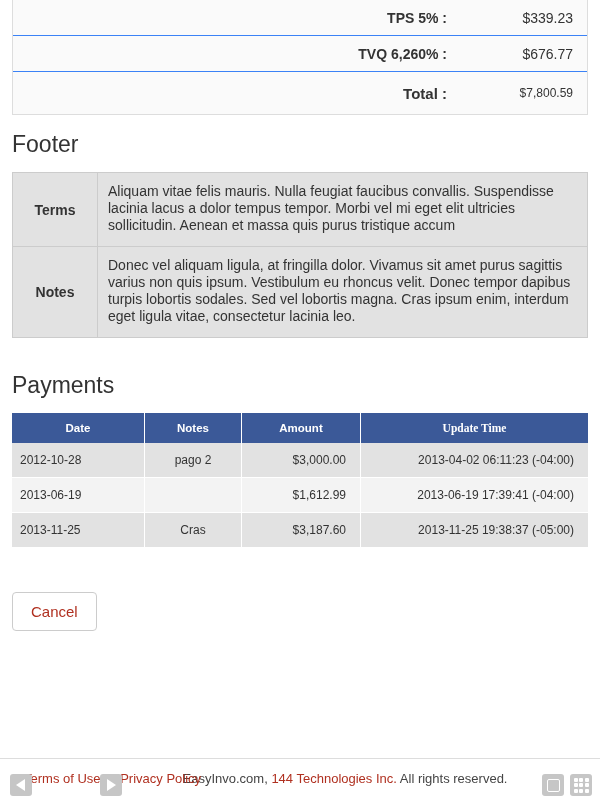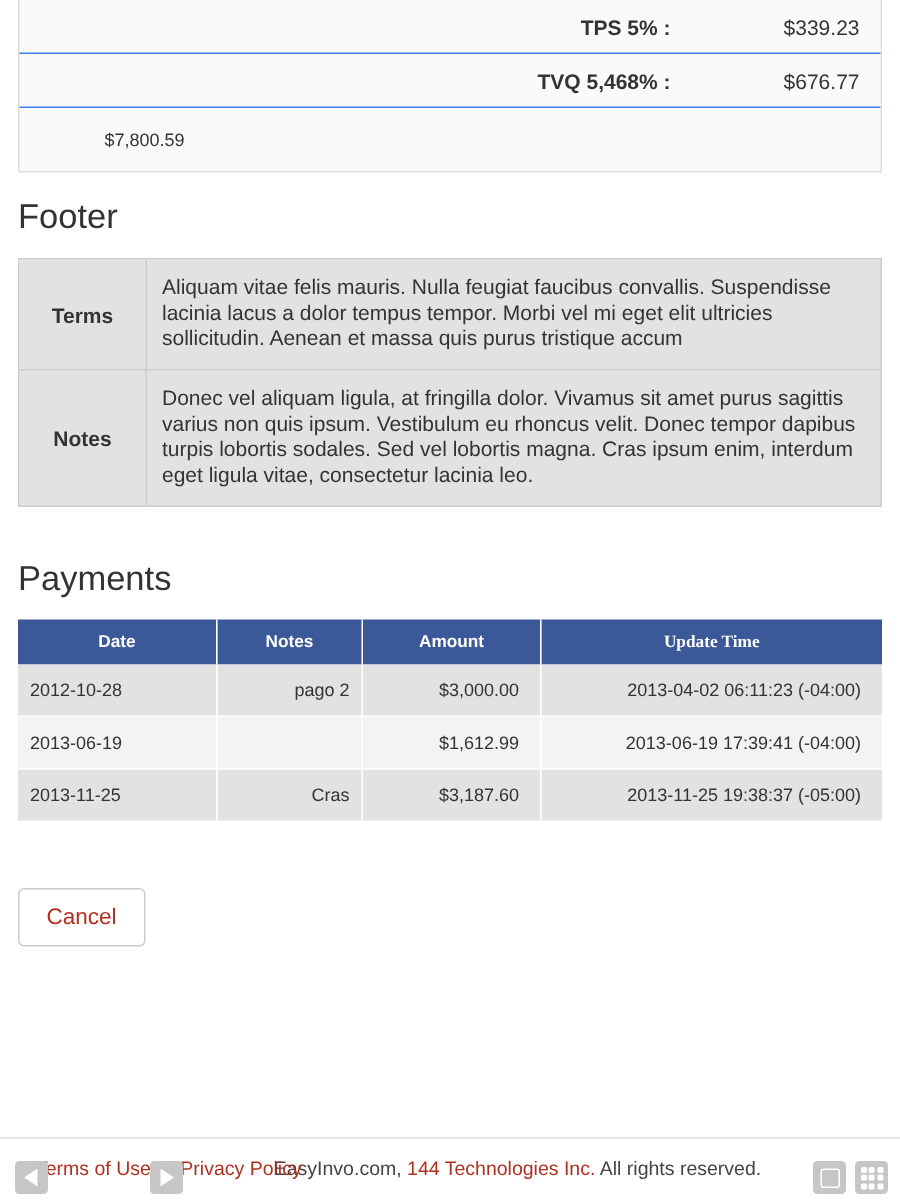--- a/index.html
+++ b/index.html
@@ -139,21 +139,21 @@
   .payments-table tbody td:last-child {
     border-right: none;
   }
   .payments-table tbody tr.odd td {
     background: #e2e2e2;
   }
   .payments-table tbody tr.even td {
     background: #f3f3f3;
   }
   .col-date { width: 124px; text-align: left; }
-  .col-notes { width: 88px; text-align: right; }
+  .col-notes { width: 88px; text-align: center; }
   .col-amount { width: 110px; text-align: right; padding-right: 14px !important; }
   .col-time { text-align: right; padding-right: 14px !important; }
 
   
   .button-row {
     margin: 44px 0 0 12px;
   }
   .cancel-button {
     display: inline-block;
     background: #ffffff;
@@ -249,24 +249,25 @@
 <body>
 
 <div class="page">
 
   <div class="totals">
     <div class="totals-row">
       <div class="totals-label">TPS 5% :</div>
       <div class="totals-value">$339.23</div>
     </div>
     <div class="totals-row">
-      <div class="totals-label">TVQ 5,468% :</div>
+      <div class="totals-label">TVQ 6,260% :</div>
       <div class="totals-value">$676.77</div>
     </div>
     <div class="totals-row grand">
+      <div class="totals-label">Total :</div>
       <div class="totals-value">$7,800.59</div>
     </div>
   </div>
 
   <h2 class="section-title">Footer</h2>
 
   <table class="footer-table">
     <tbody>
       <tr>
         <td class="footer-th">Terms</td>

